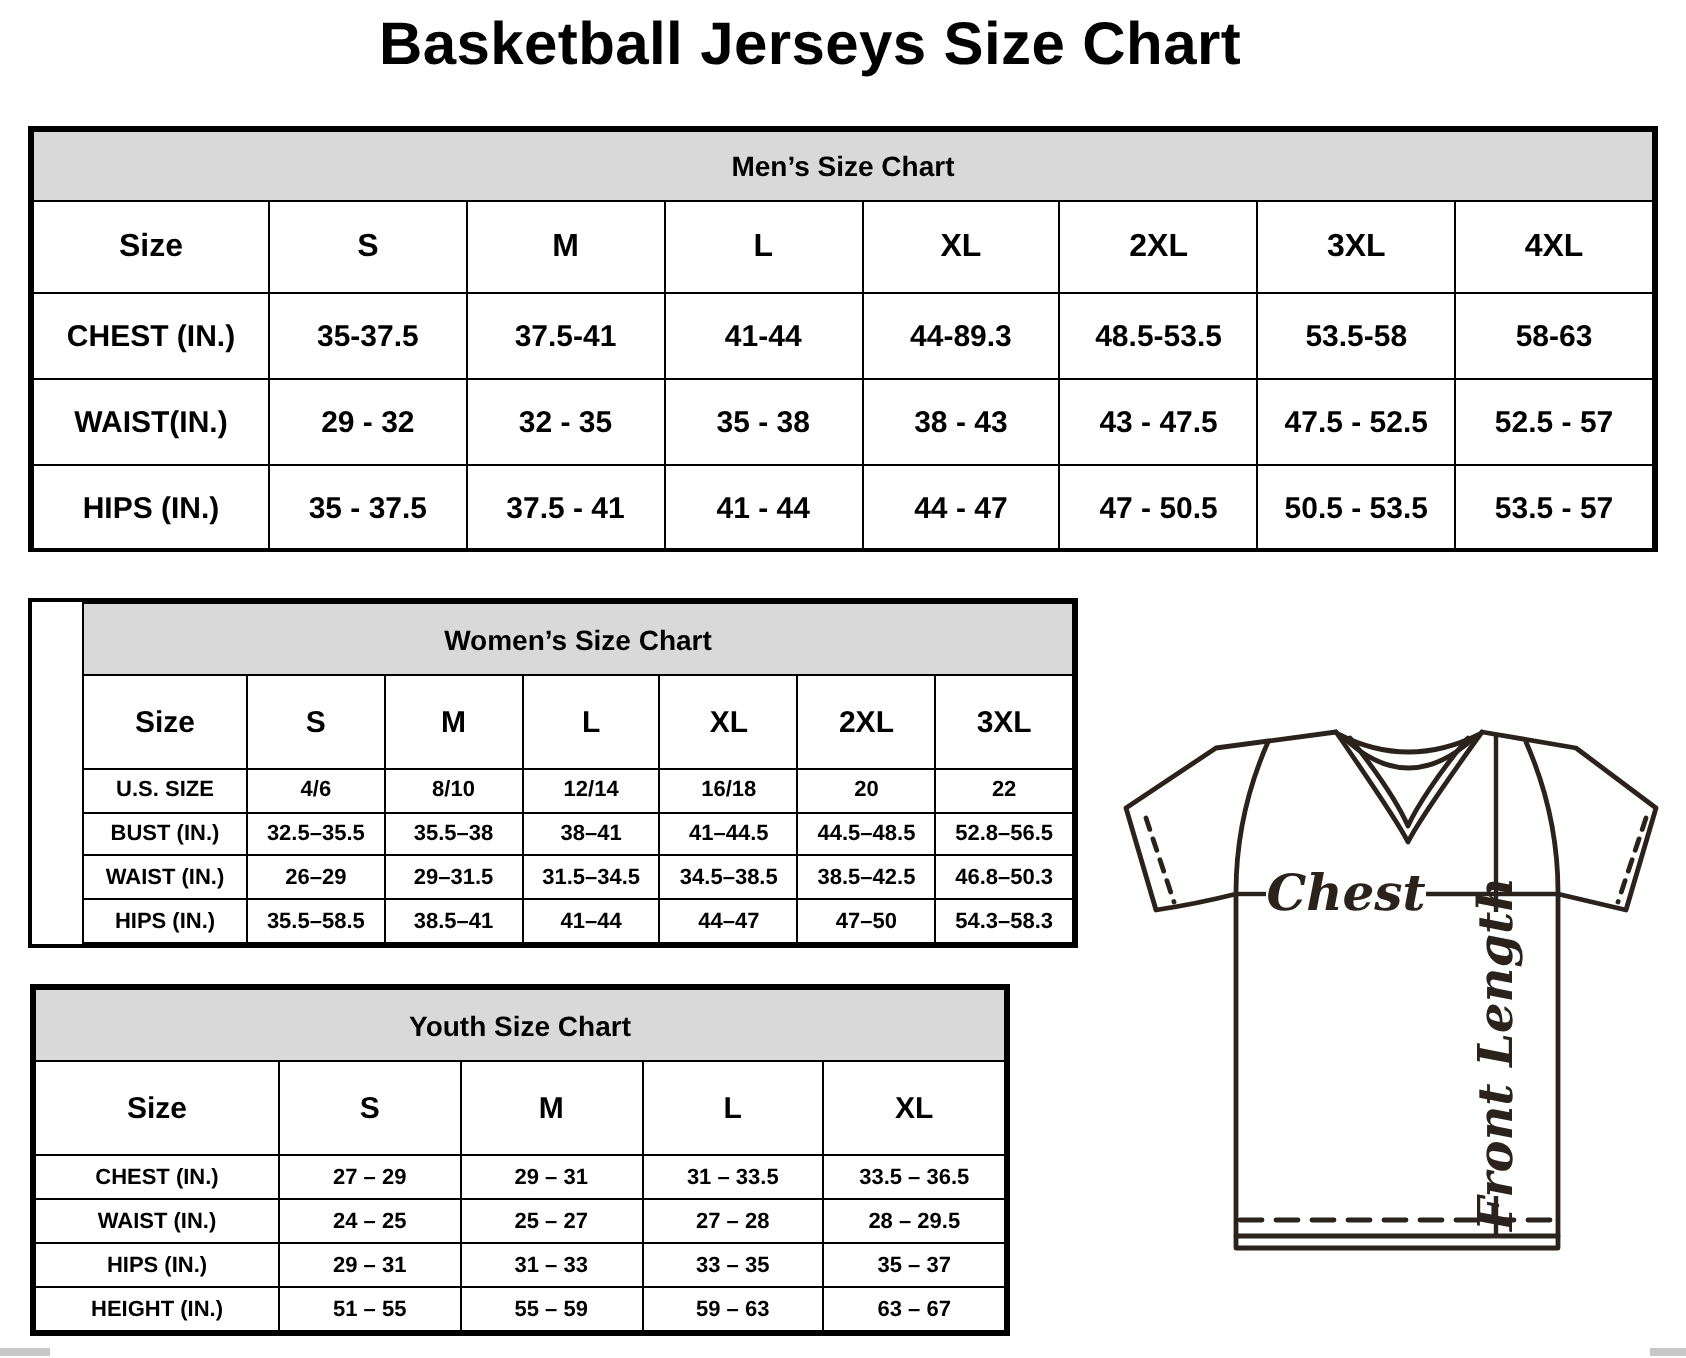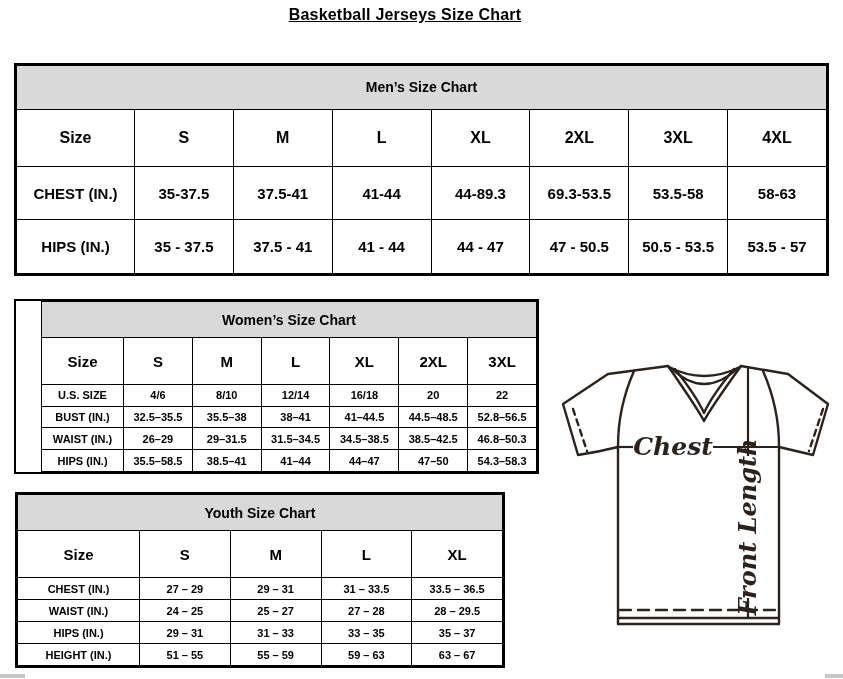--- a/index.html
+++ b/index.html
@@ -1,19 +1,19 @@
 <!DOCTYPE html>
 <html><head>
 <meta charset="utf-8">
 <style>
   html,body{margin:0;padding:0;background:#fff;}
   .screen{position:relative;width:843px;height:679px;background:#ffffff;overflow:hidden;
           font-family:"Liberation Sans",sans-serif;color:#000;}
   .page-title{position:absolute;top:6px;left:0;width:810px;text-align:center;
-              font-size:16px;font-weight:bold;letter-spacing:0.2px;text-decoration:underline;}
+              font-size:30px;font-weight:bold;letter-spacing:0.2px;}
   .tbl-wrap{position:absolute;border:2px solid #000;background:#fff;}
   #mens{left:14px;top:63px;width:811px;height:209px;}
   #womens{left:14px;top:299px;width:496px;height:171px;padding-left:25px;}
   #youth{left:15px;top:492px;width:486px;height:172px;}
   table.size-table{border-collapse:collapse;table-layout:fixed;width:100%;height:100%;}
   table.size-table td{border:1.5px solid #000;text-align:center;vertical-align:middle;
                       font-weight:bold;padding:0;overflow:hidden;white-space:nowrap;}
   td.hdr{background:#d9d9d9;font-size:14px;}
   .row-hdr td{height:34px;}
   #mens .row-size td{height:45px;font-size:16px;}
@@ -59,23 +59,33 @@
             <td>2XL</td>
             <td>3XL</td>
             <td>4XL</td>
           </tr>
           <tr class="row-data">
             <td>CHEST (IN.)</td>
             <td>35-37.5</td>
             <td>37.5-41</td>
             <td>41-44</td>
             <td>44-89.3</td>
-            <td>69.3-53.5</td>
+            <td>48.5-53.5</td>
             <td>53.5-58</td>
             <td>58-63</td>
+          </tr>
+          <tr class="row-data">
+            <td>WAIST(IN.)</td>
+            <td>29 - 32</td>
+            <td>32 - 35</td>
+            <td>35 - 38</td>
+            <td>38 - 43</td>
+            <td>43 - 47.5</td>
+            <td>47.5 - 52.5</td>
+            <td>52.5 - 57</td>
           </tr>
           <tr class="row-data">
             <td>HIPS (IN.)</td>
             <td>35 - 37.5</td>
             <td>37.5 - 41</td>
             <td>41 - 44</td>
             <td>44 - 47</td>
             <td>47 - 50.5</td>
             <td>50.5 - 53.5</td>
             <td>53.5 - 57</td>

